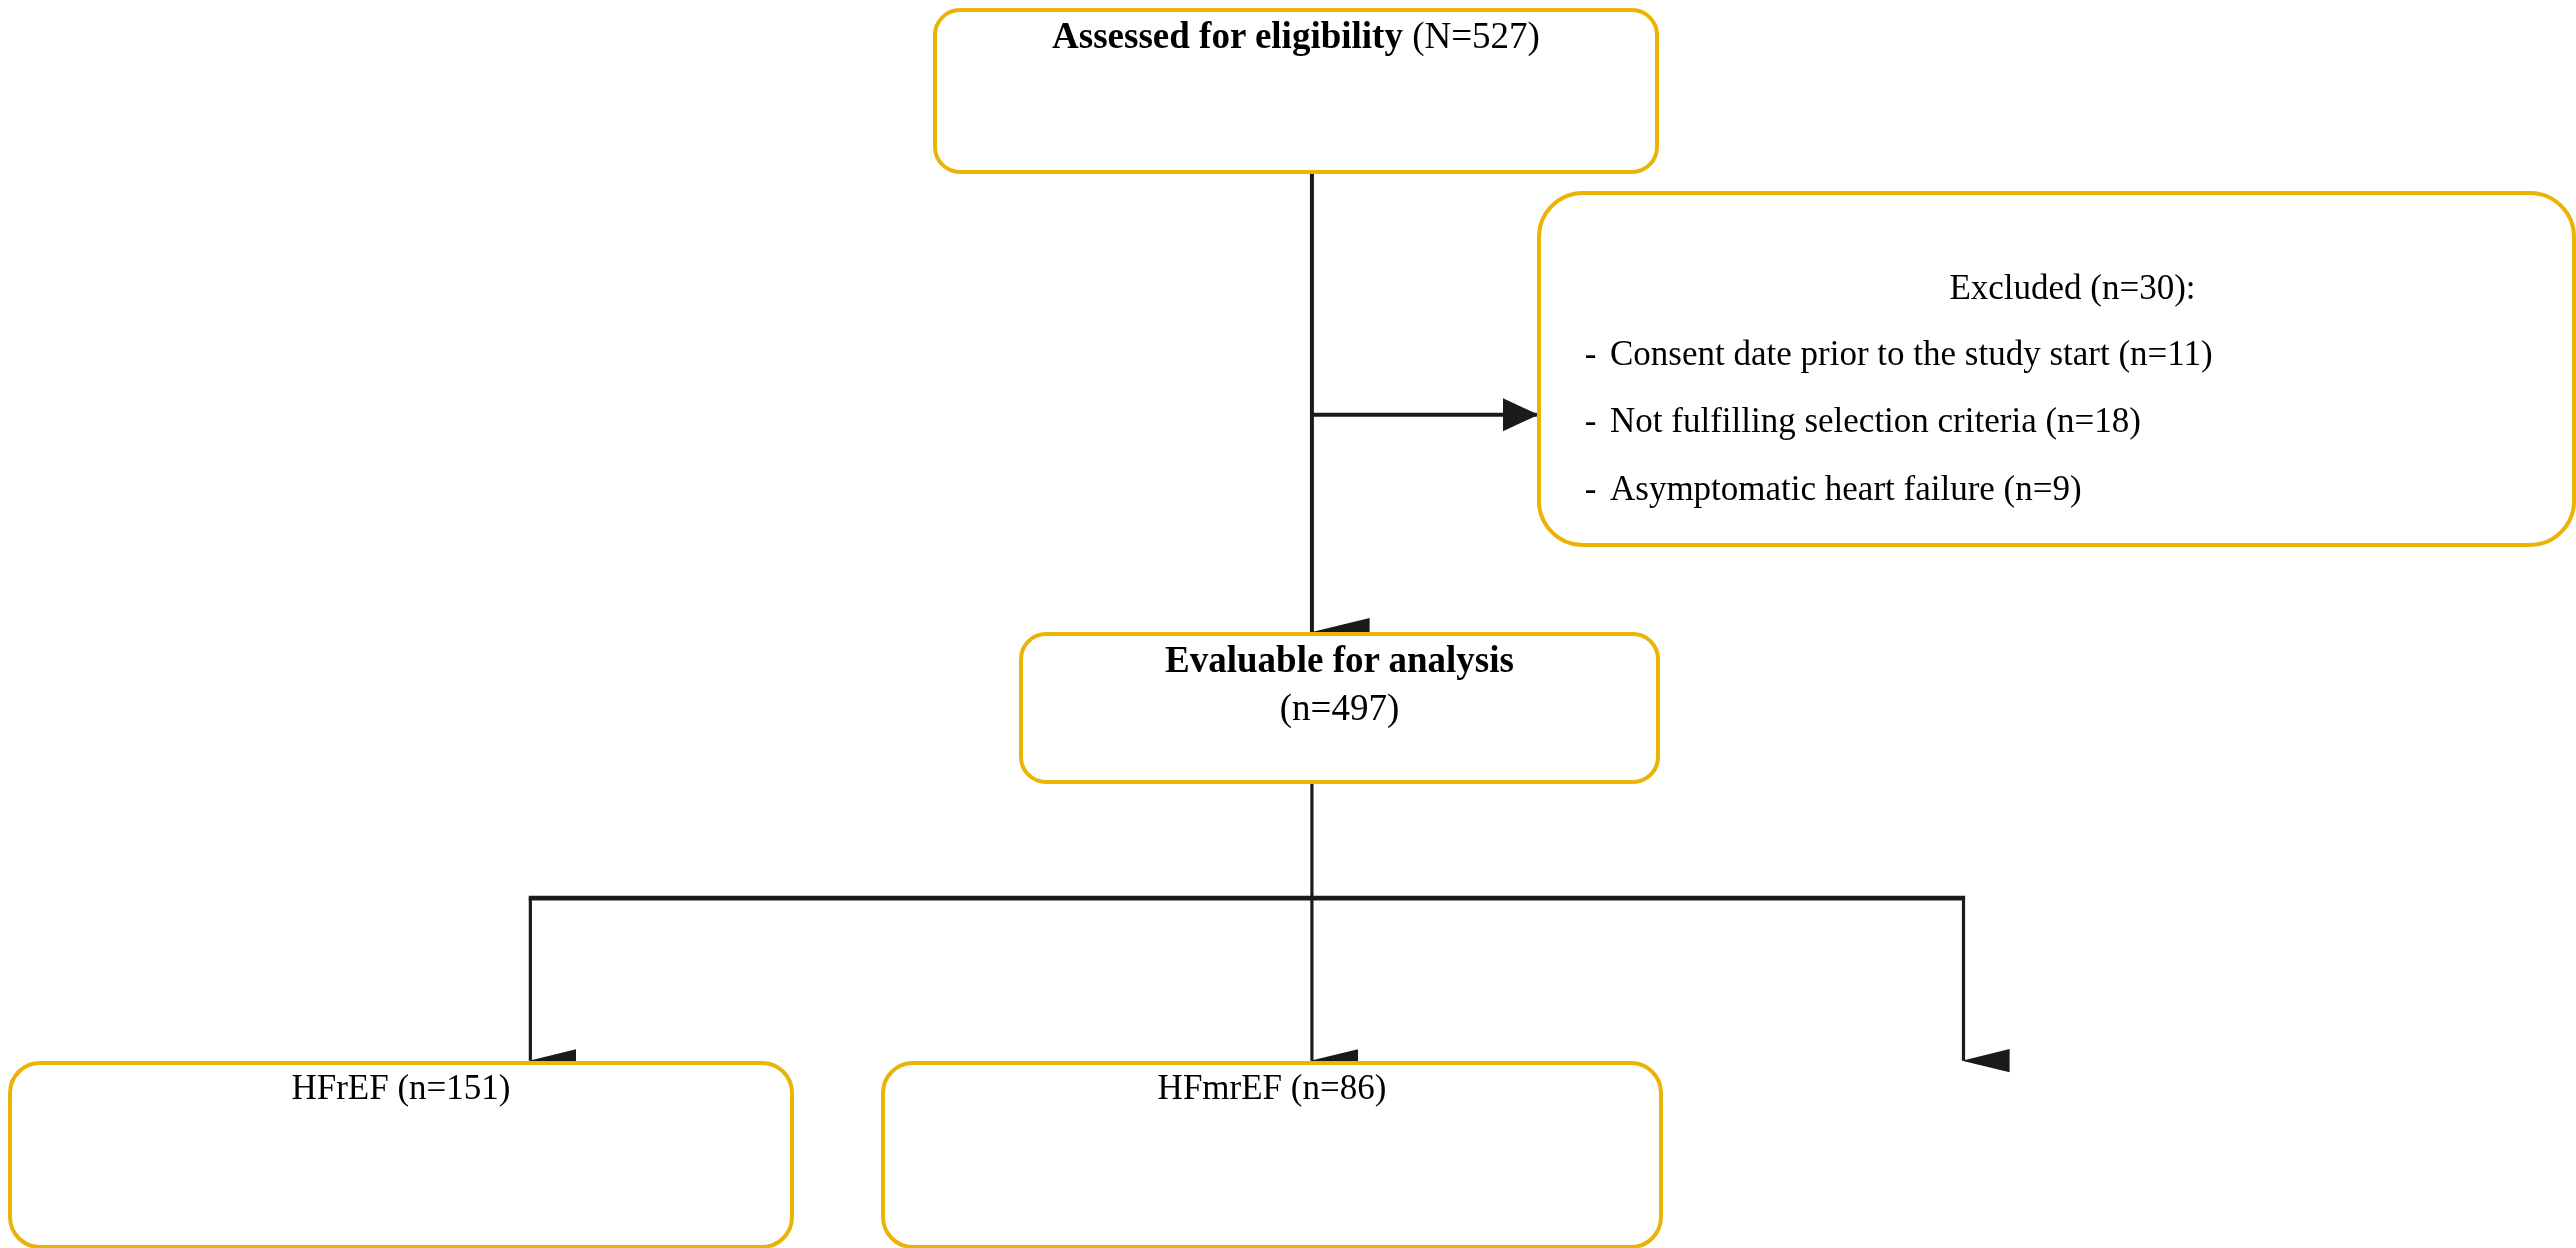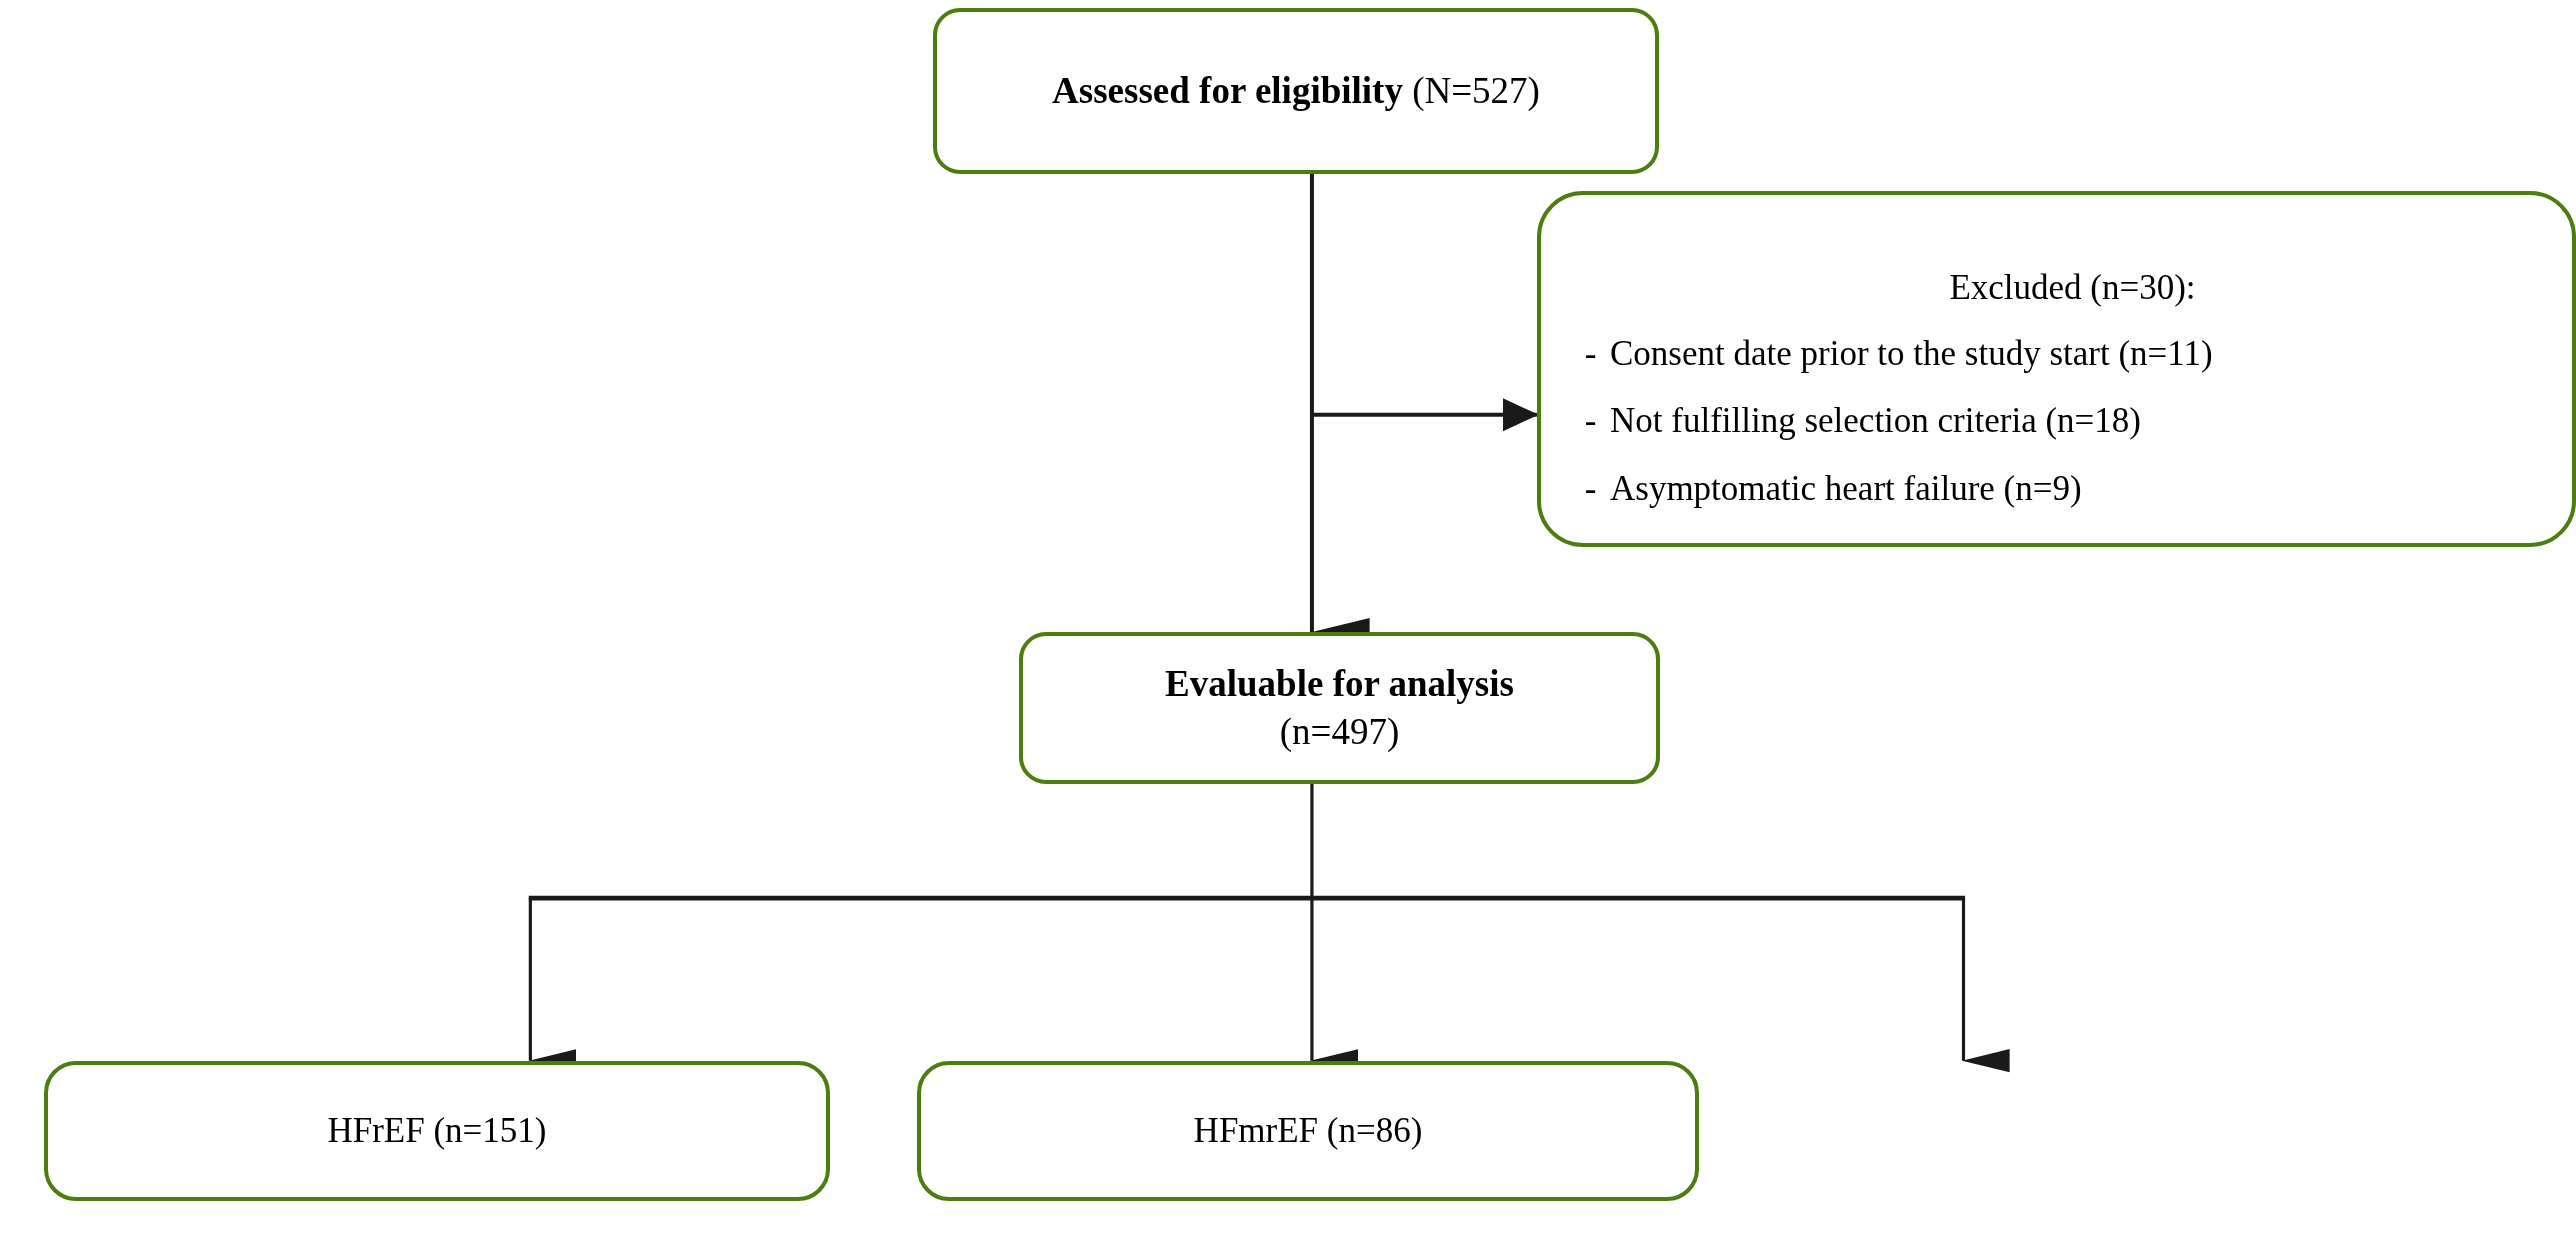--- a/index.html
+++ b/index.html
@@ -24,23 +24,23 @@
     left: 0;
     top: 0;
     width: 2576px;
     height: 1249px;
     pointer-events: none;
   }
   .node {
     position: absolute;
     box-sizing: border-box;
     background: #ffffff;
-    border: 4px solid #4d7c0f;
+    border: 4px solid #eab308;
     display: flex;
-    align-items: center;
+    align-items: flex-start;
     justify-content: center;
     text-align: center;
     z-index: 2;
   }
   .node-text {
     display: block;
     line-height: 1.30;
     padding: 0 11px;
   }
   .bold {
@@ -98,24 +98,23 @@
     left: 1019px;
     top: 632px;
     width: 641px;
     height: 152px;
     border-radius: 27px;
     font-size: 37px;
   }
   
   .node-group {
     top: 1061px;
-    height: 140px;
+    height: 188px;
     border-radius: 32px;
     font-size: 35px;
-    margin-left: 36px;
   }
   #node-hfref  { left: 8px;   width: 786px;  }
   #node-hfmref { left: 881px; width: 782px;  }
   #node-hfpef  { left: 1751px; width: 825px; }
 </style>
 </head>
 <body>
 
 <div id="canvas">
 

